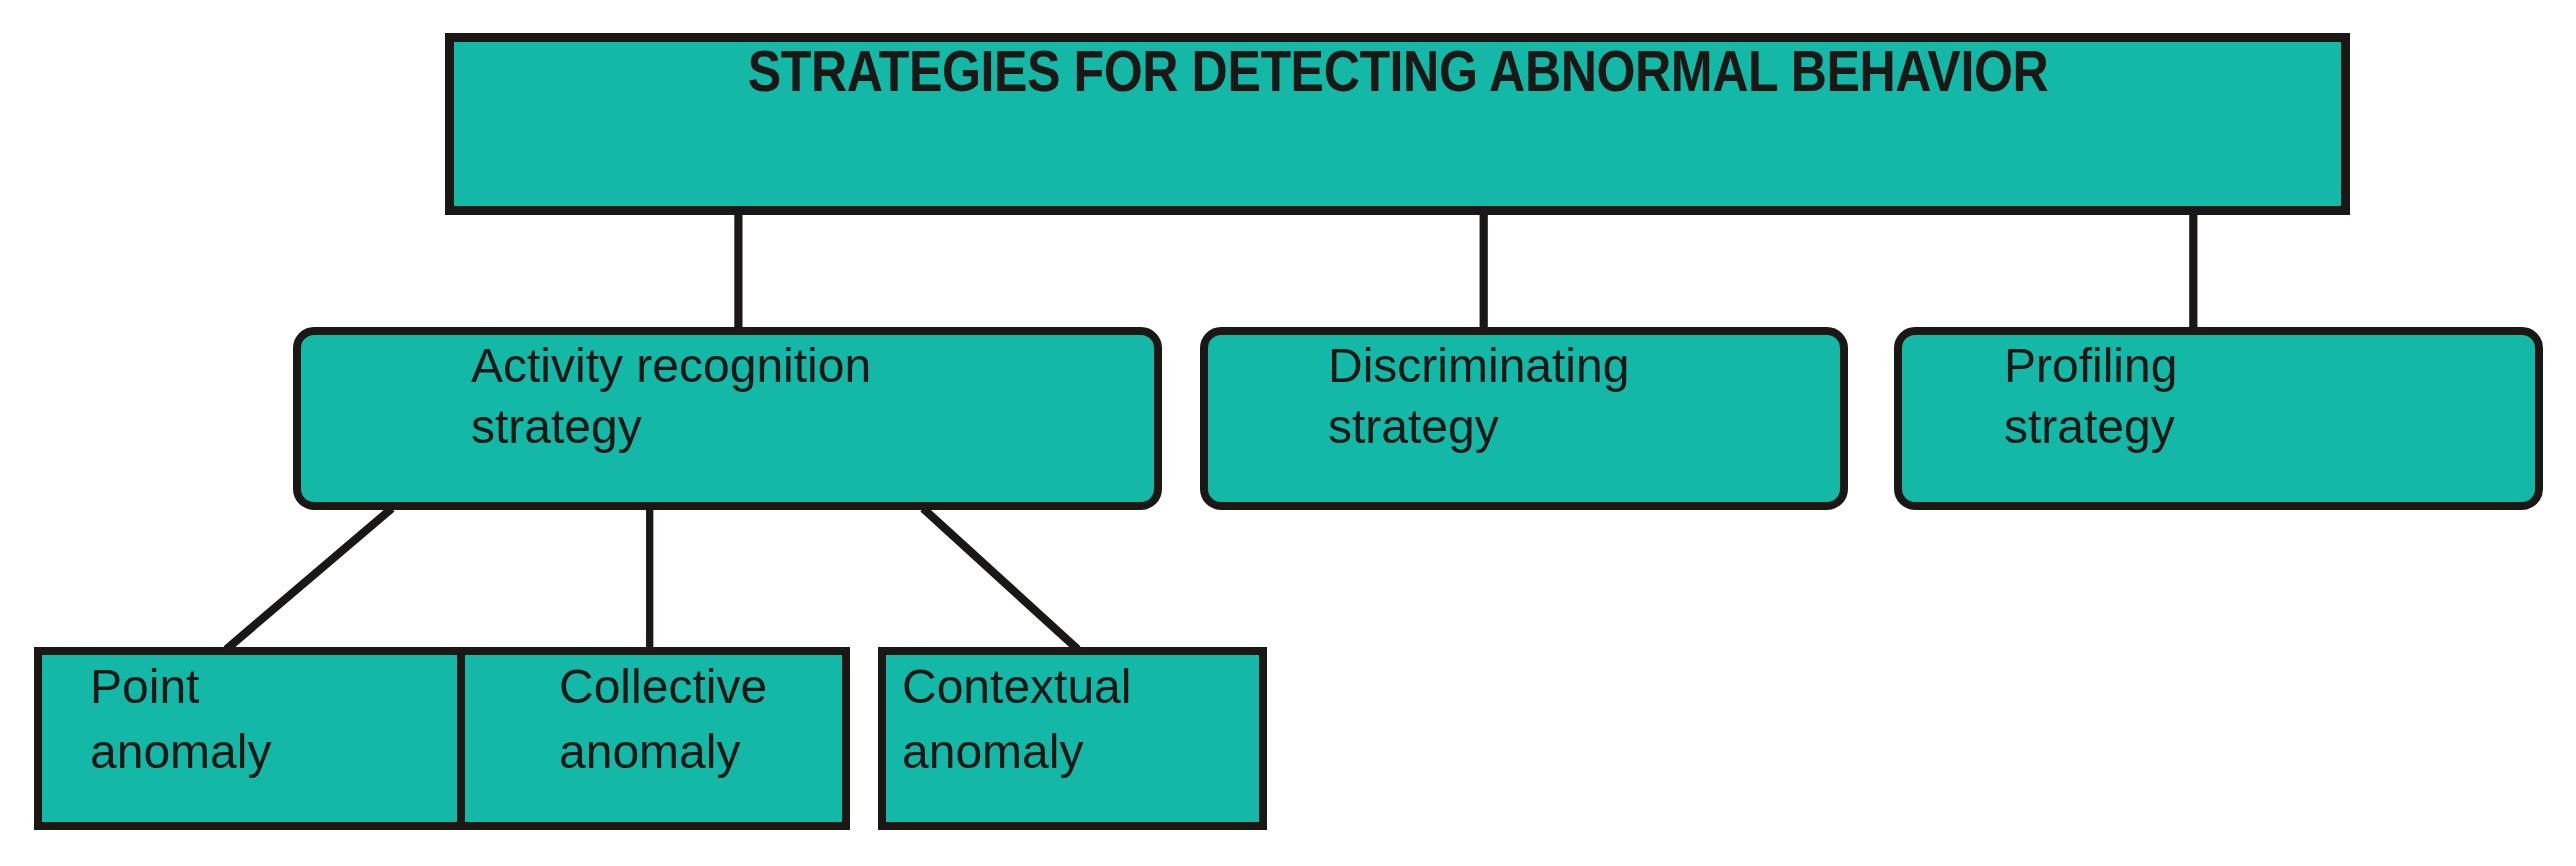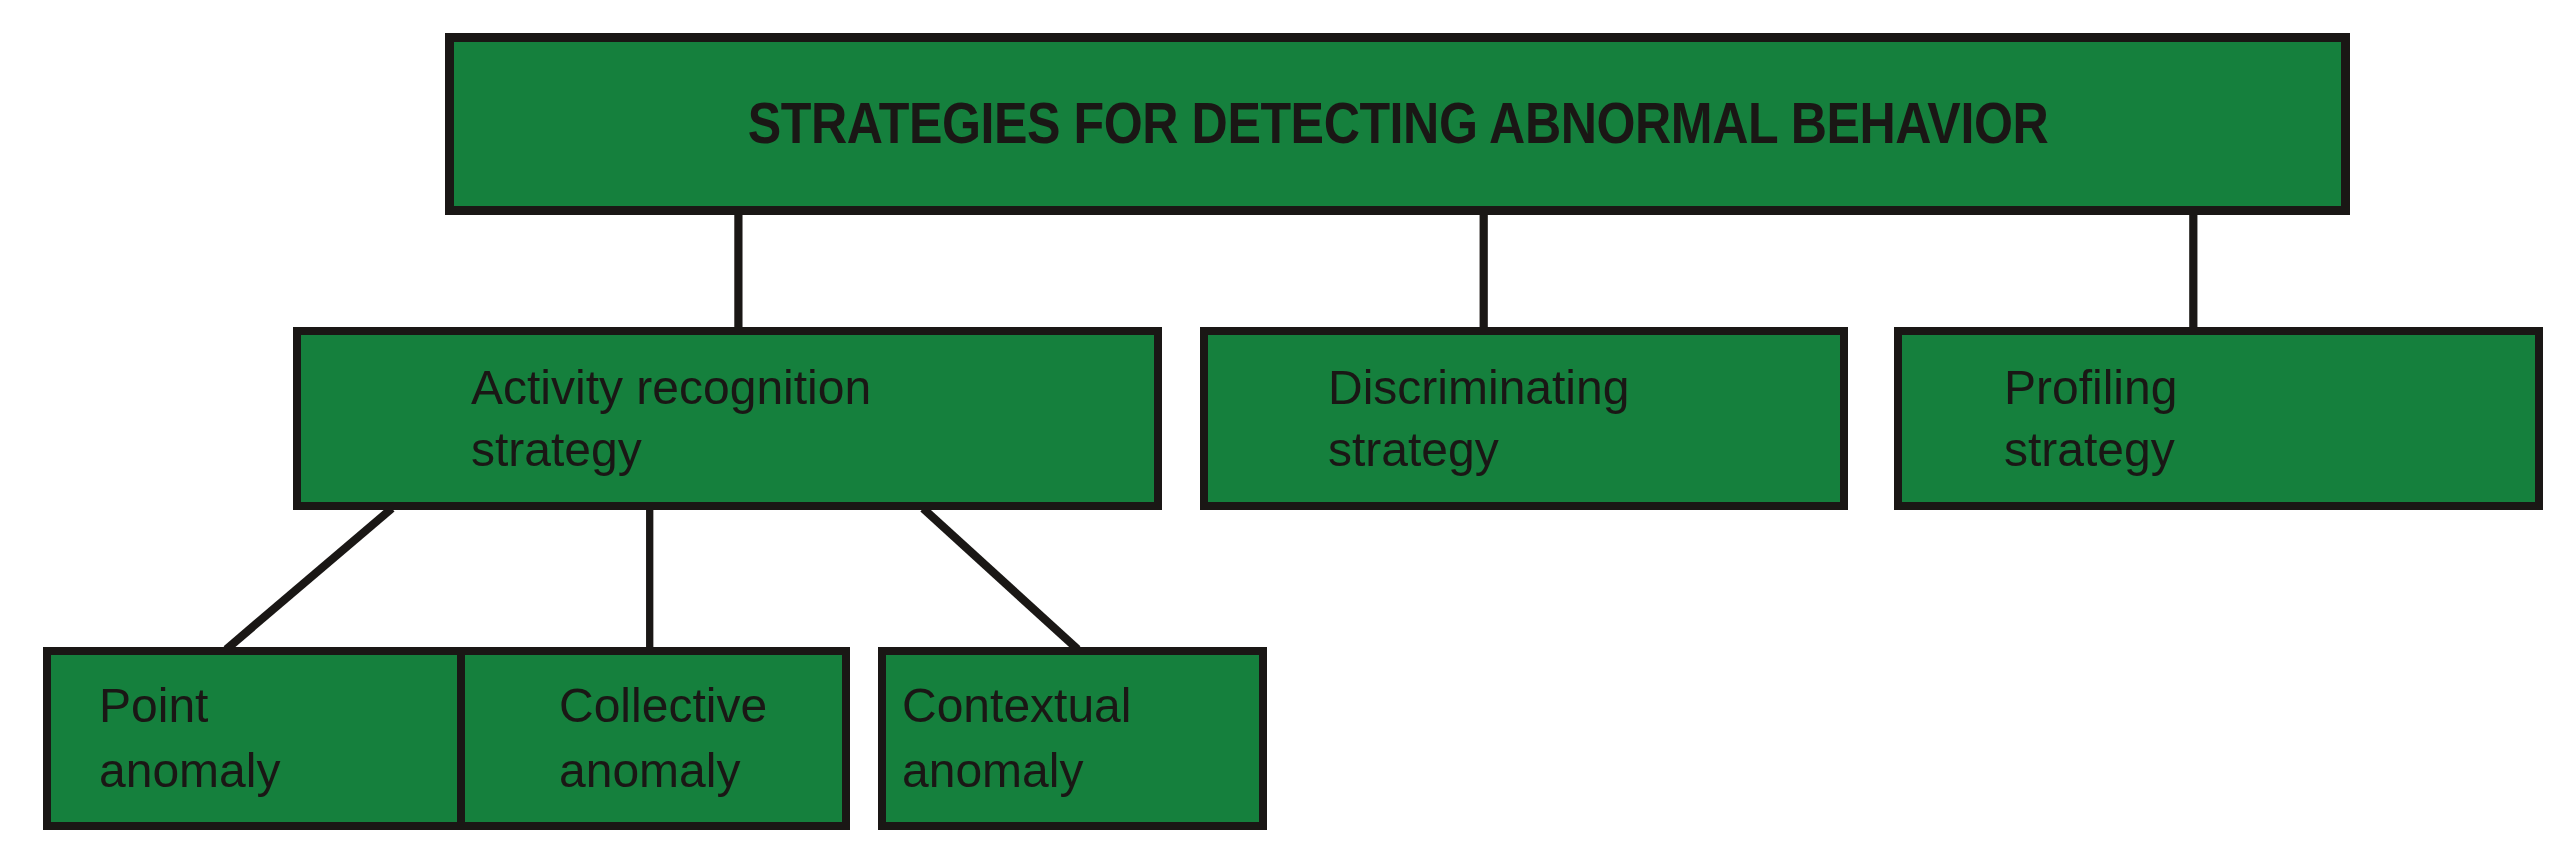--- a/index.html
+++ b/index.html
@@ -32,24 +32,23 @@
   }
   #connector-layer line {
     stroke: #1a1715;
     stroke-linecap: butt;
   }
 
   
   .node-box {
     position: absolute;
     box-sizing: border-box;
-    background: #15803d;
+    background: #14b8a6;
     border: 8.2px solid #1a1715;
     display: flex;
-    align-items: center;
     z-index: 2;
   }
   .node-box .node-label {
     display: block;
     color: #1a1715;
     white-space: pre-line;
   }
 
   
   #box-root {
@@ -67,20 +66,21 @@
     text-align: center;
     line-height: 1.05;
     transform: scaleX(0.88);
     transform-origin: center center;
   }
 
   
   .level2 {
     top: 327px;
     height: 183px;
+    border-radius: 21px;
   }
   .level2 .node-label {
     font-size: 48px;
     font-weight: normal;
     line-height: 1.28;
     text-align: left;
   }
   #box-activity {
     left: 293px;
     width: 869px;
@@ -111,21 +111,20 @@
   .level3 .node-label {
     font-size: 48px;
     font-weight: normal;
     line-height: 1.35;
     text-align: left;
     padding-left: 48px;
   }
   #box-point {
     left: 34px;
     width: 452px;
-    margin-left: 9px;
   }
   #box-collective {
     left: 457px;
     width: 393px;
     padding-left: 46px;
   }
   #box-contextual {
     left: 878px;
     width: 389px;
   }

